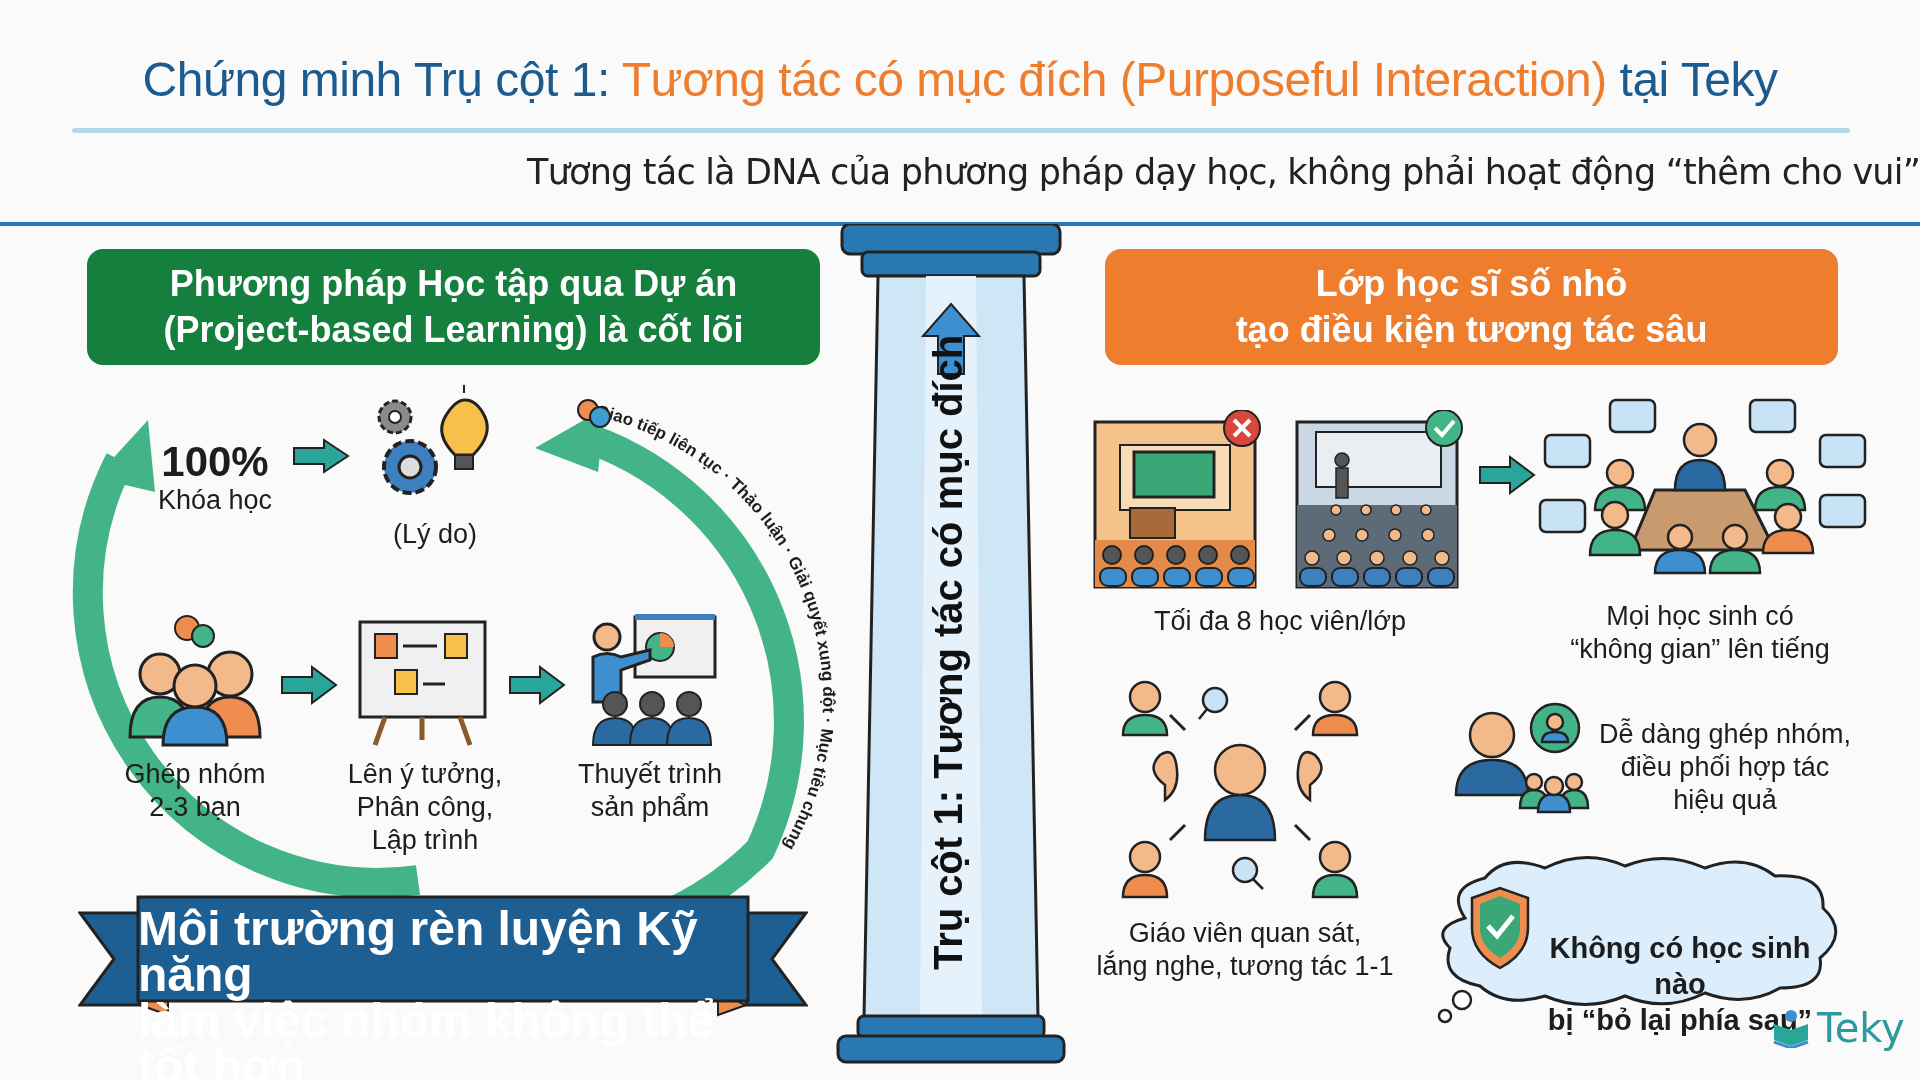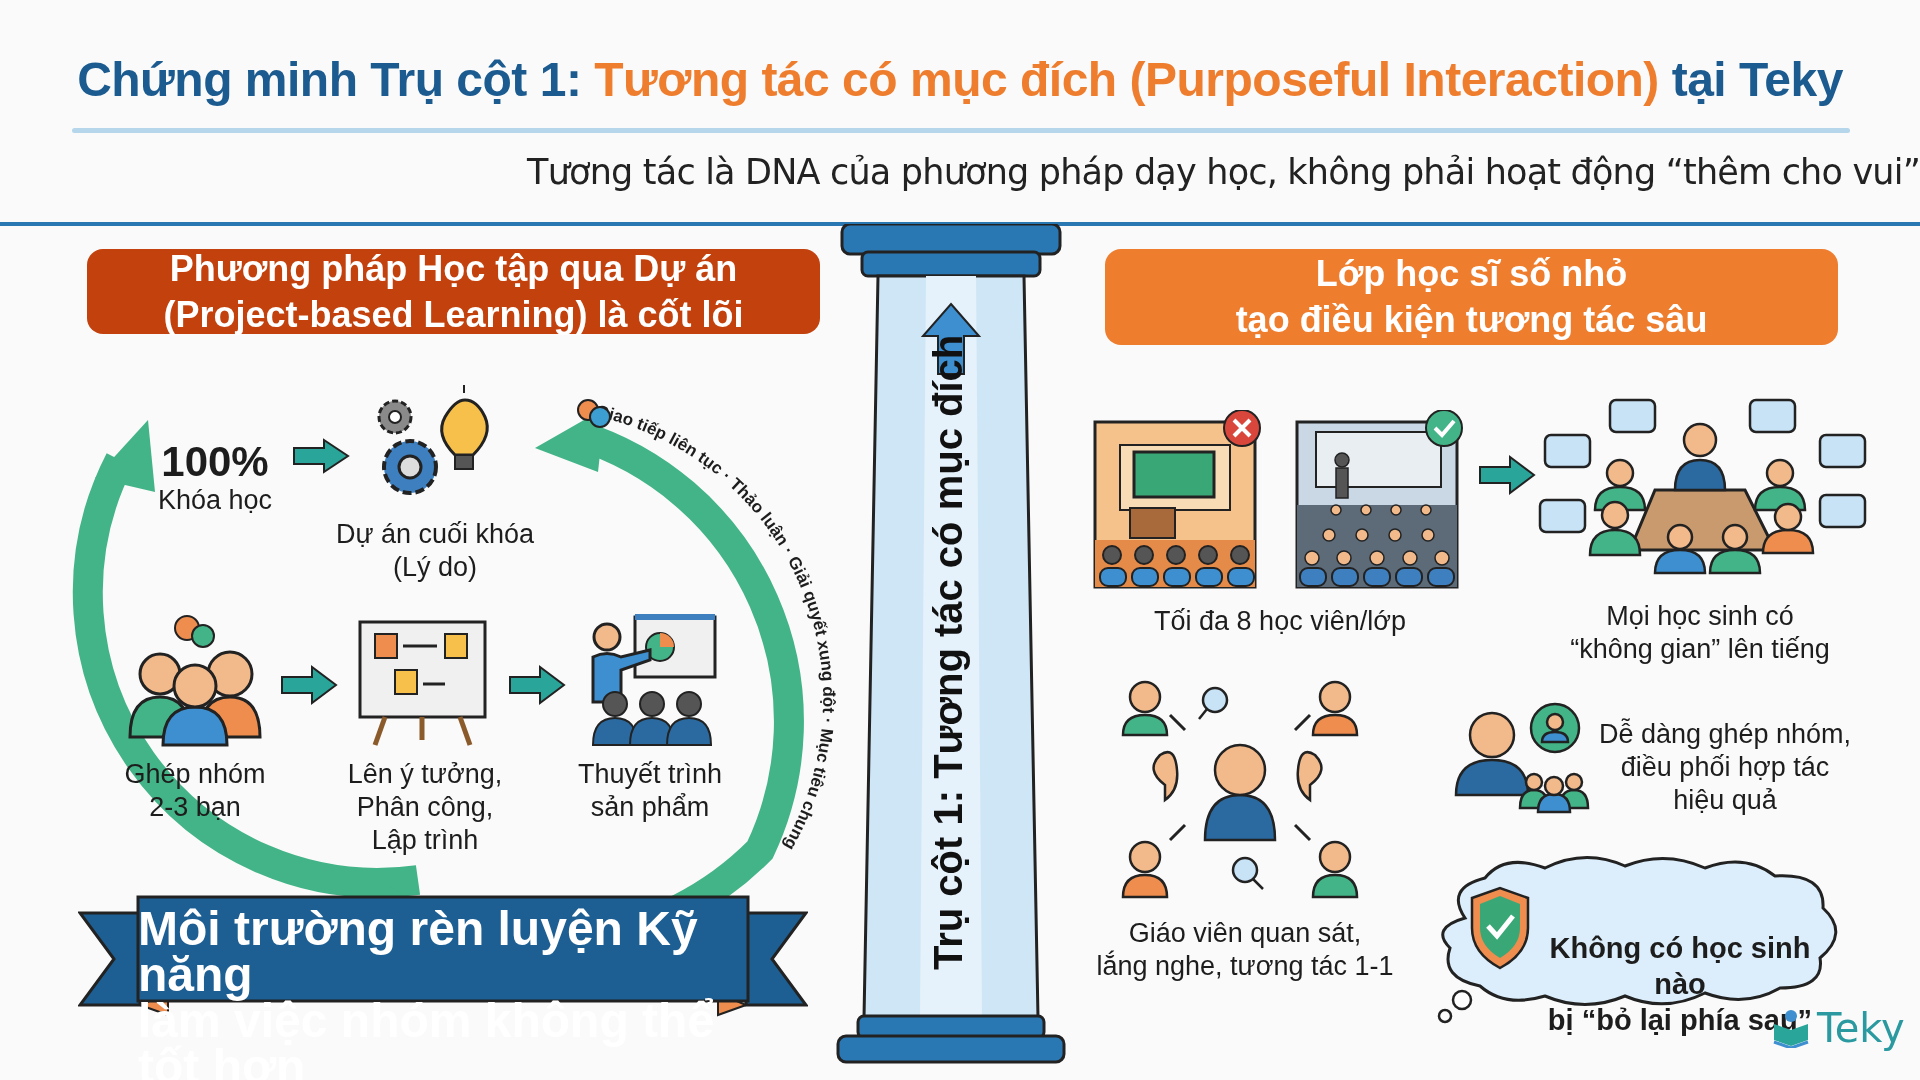--- a/index.html
+++ b/index.html
@@ -1,27 +1,27 @@
 <!DOCTYPE html>
 <html><head>
 <meta charset="utf-8">
 <style>
   * { box-sizing: border-box; margin: 0; padding: 0; }
   html, body { width: 1920px; height: 1080px; overflow: hidden; background: #fafafa; }
   body { position: relative; font-family: "Liberation Sans", "DejaVu Sans", sans-serif; color: #1d1d1d; }
   .abs { position: absolute; }
-  .title { left: 0; top: 52px; width: 1920px; text-align: center; font-size: 48px; font-weight: bold; letter-spacing: -0.5px; }
+  .title { left: 0; top: 52px; width: 1920px; text-align: center; font-size: 48px; font-weight: normal; letter-spacing: -0.5px; }
   .title .blue { color: #1c5b8f; }
   .title .orange { color: #ee7d2e; }
   .title-rule { left: 72px; top: 128px; width: 1778px; height: 5px; background: #b6d6ec; border-radius: 3px; }
   .subtitle { left: 0; top: 152px; width: 1920px; text-align: right; font-size: 35px; color: #222; font-family: "DejaVu Sans", sans-serif; font-weight: normal; letter-spacing: -0.8px; }
   .band { left: 0; top: 222px; width: 1920px; height: 4px; background: #2a78b3; }
   .hdr { border-radius: 16px; color: #fff; text-align: center; font-weight: bold; font-size: 36px; line-height: 46px; display: flex; align-items: center; justify-content: center; flex-direction: column; }
-  .hdr-blue { left: 87px; top: 249px; width: 733px; height: 85px; background: #c2410c; }
-  .hdr-orange { left: 1105px; top: 249px; width: 733px; height: 96px; background: #ee7d2e; }
+  .hdr-blue { left: 87px; top: 249px; width: 733px; height: 116px; background: #15803d; }
+  .hdr-orange { left: 1105px; top: 249px; width: 733px; height: 116px; background: #ee7d2e; }
   .lbl { text-align: center; font-size: 27px; line-height: 33px; color: #1d1d1d; }
   .lbl-b { font-weight: bold; margin-top: 48px; }
   .big { font-size: 42px; font-weight: bold; line-height: 44px; }
   .pillar-text { color: #111; font-weight: bold; font-size: 40px; white-space: nowrap; transform: rotate(-90deg); transform-origin: center center; }
   .ribbon-text { color: #fff; font-weight: bold; font-size: 48px; line-height: 46px; text-align: left; }
   .arc-text { font-size: 17px; font-weight: bold; fill: #1d1d1d; }
   .teky { color: #2a9aa0; font-size: 40px; font-family: "DejaVu Sans", sans-serif; }
 </style>
 </head>
 <body>
@@ -67,21 +67,20 @@
 <svg class="abs" style="left:365px;top:385px;" width="130" height="120">
   <circle cx="30" cy="32" r="16" fill="#8a8a8a" stroke="#222" stroke-width="3" stroke-dasharray="6 3"></circle>
   <circle cx="30" cy="32" r="6" fill="#fff" stroke="#222" stroke-width="2"></circle>
   <circle cx="45" cy="82" r="26" fill="#3d7fbf" stroke="#222" stroke-width="4" stroke-dasharray="9 4"></circle>
   <circle cx="45" cy="82" r="11" fill="#ddd" stroke="#222" stroke-width="3"></circle>
   <path d="M 90 70 Q 70 50 80 32 Q 90 15 100 15 Q 112 15 120 32 Q 128 50 108 70 Z" fill="#f7c04a" stroke="#222" stroke-width="3"></path>
   <rect x="90" y="70" width="18" height="14" fill="#555" stroke="#222" stroke-width="2"></rect>
   <line x1="99" y1="0" x2="99" y2="8" stroke="#222" stroke-width="2"></line>
 </svg>
 <div class="abs lbl" style="left:300px;top:518px;width:270px;">
-  <div>Dự án cuối khóa</div>
   <div>(Lý do)</div>
 </div>
 
 <svg class="abs" style="left:125px;top:612px;" width="140" height="135">
   <circle cx="62" cy="16" r="12" fill="#ee8d4e" stroke="#222" stroke-width="2"></circle>
   <circle cx="78" cy="24" r="11" fill="#43b487" stroke="#222" stroke-width="2"></circle>
   <path d="M 5 125 Q 5 85 35 85 Q 65 85 65 125 Z" fill="#43b487" stroke="#222" stroke-width="3"></path>
   <circle cx="35" cy="62" r="20" fill="#f2b98a" stroke="#222" stroke-width="3"></circle>
   <path d="M 75 125 Q 75 85 105 85 Q 135 85 135 125 Z" fill="#ee8d4e" stroke="#222" stroke-width="3"></path>
   <circle cx="105" cy="62" r="22" fill="#f2b98a" stroke="#222" stroke-width="3"></circle>

